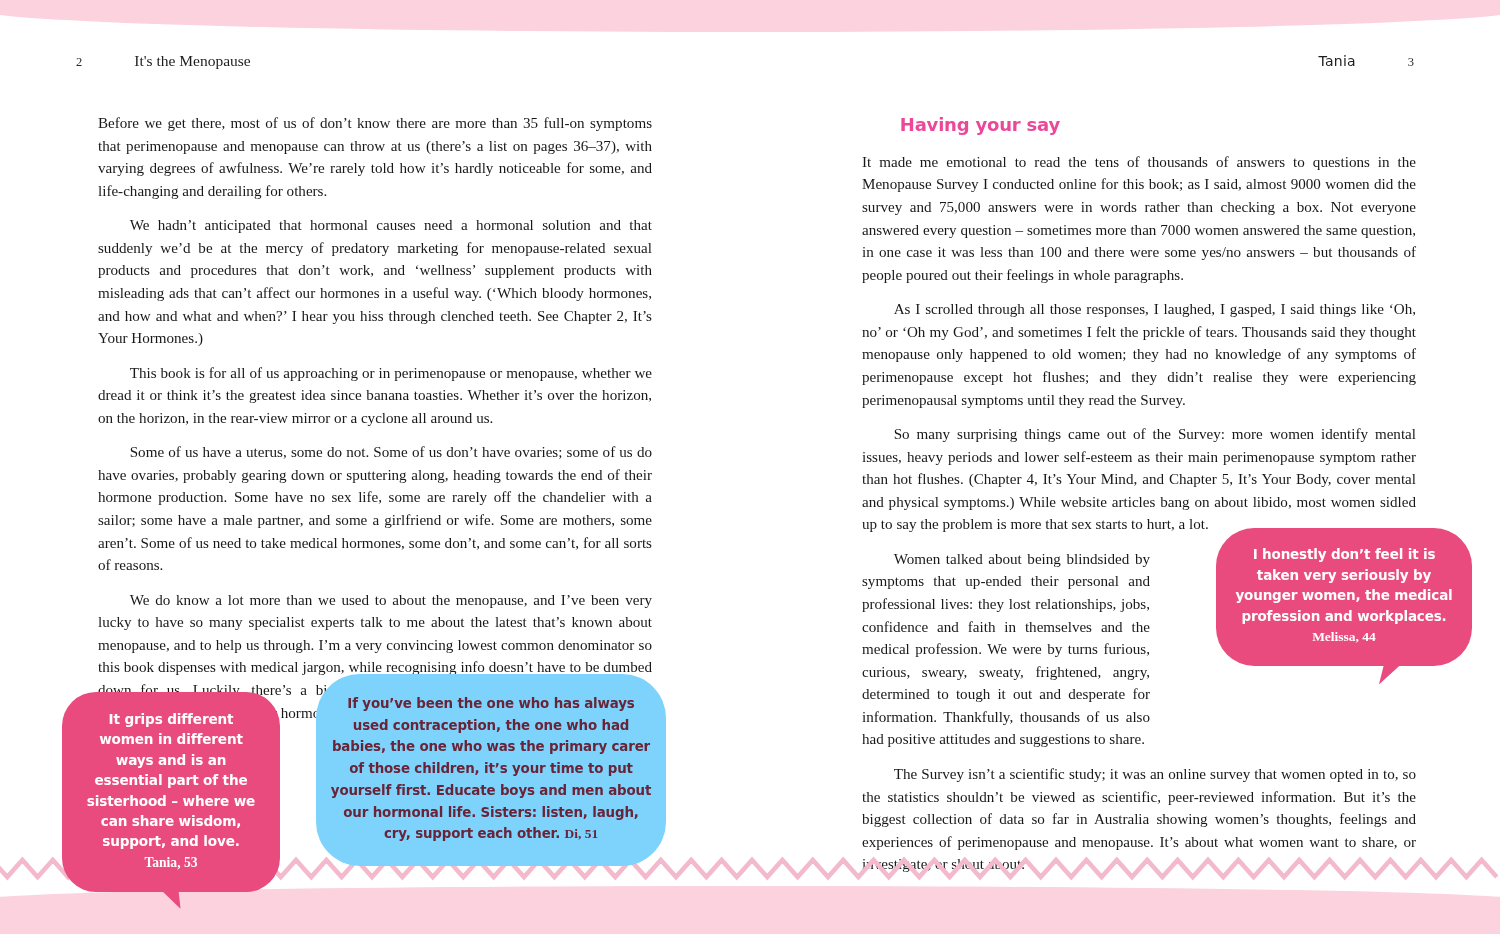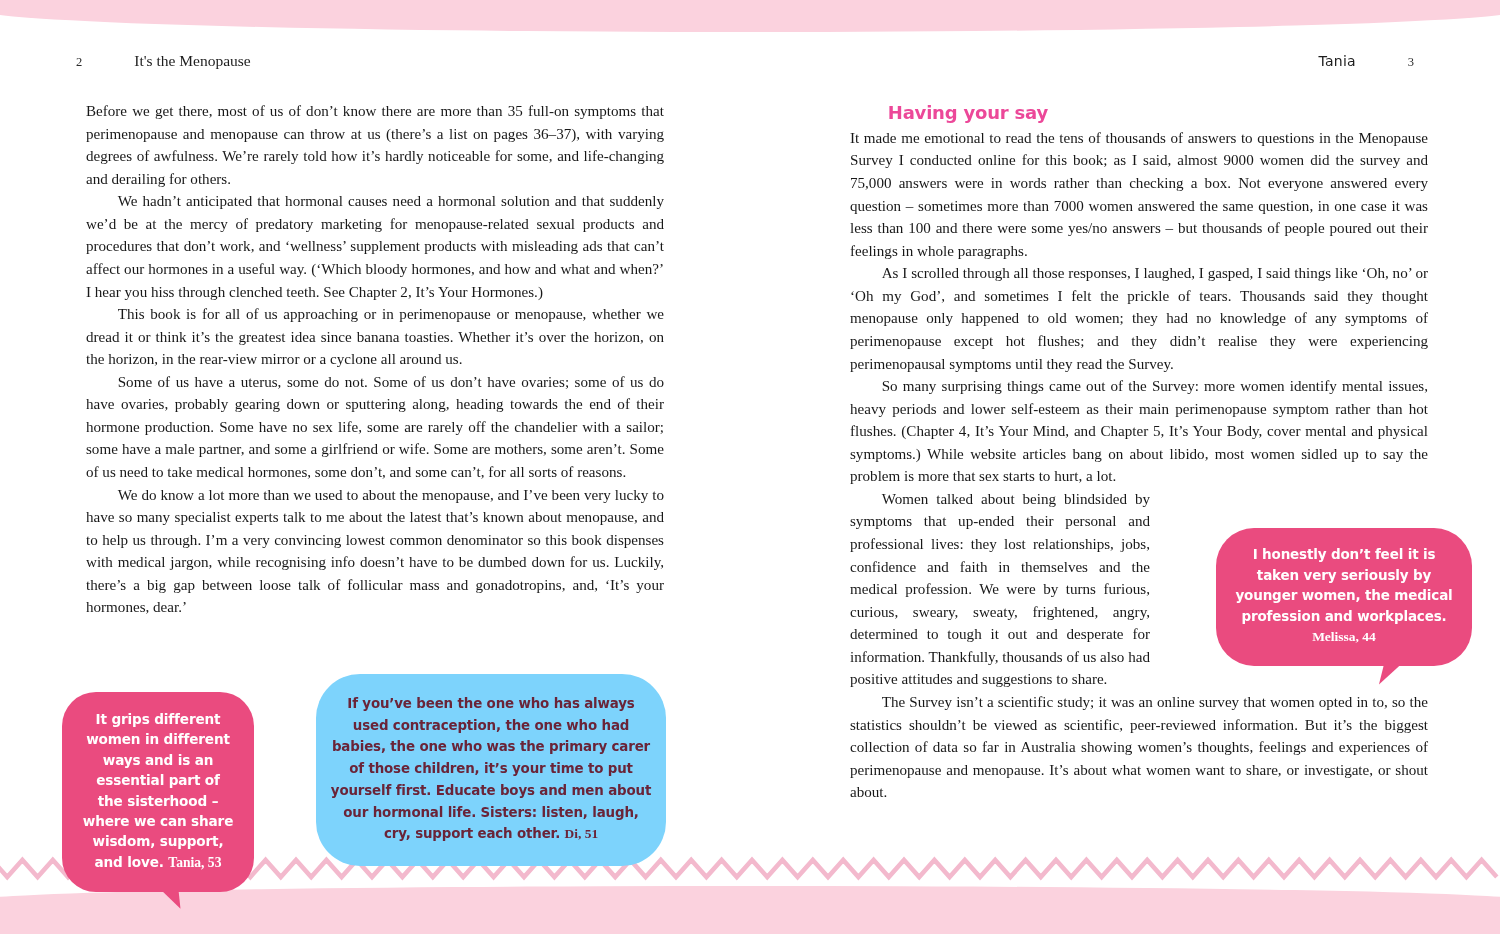--- a/index.html
+++ b/index.html
@@ -72,21 +72,21 @@
     font-size: 15.1px;
     line-height: 1.495;
     color: #181818;
     text-align: justify;
     hyphens: none;
   }
   .col-left  { left: 86px; }
   .col-right { left: 850px; }
 
   .col p {
-    margin: 0;
+    margin: 12px;
     text-indent: 2.1em;
   }
   .col p.noindent { text-indent: 0; }
 
   .section-head {
     margin: 0 0 5px 0;
     font-family: "DejaVu Sans", "Liberation Sans", sans-serif;
     font-size: 18px;
     font-weight: bold;
     color: #ec4899;
@@ -125,21 +125,21 @@
   }
   .bubble .attrib {
     font-family: "Liberation Serif", "DejaVu Serif", serif;
     letter-spacing: 0;
   }
 
   
   .bubble-tania {
     left: 62px;
     top: 692px;
-    width: 192px;
+    width: 218px;
   }
   .bubble-tania .body {
     background: #ea4b7f;
     color: #ffffff;
     font-size: 13.6px;
     font-weight: bold;
     line-height: 1.5;
   }
   .bubble-tania .tail {
     left: 42px;

